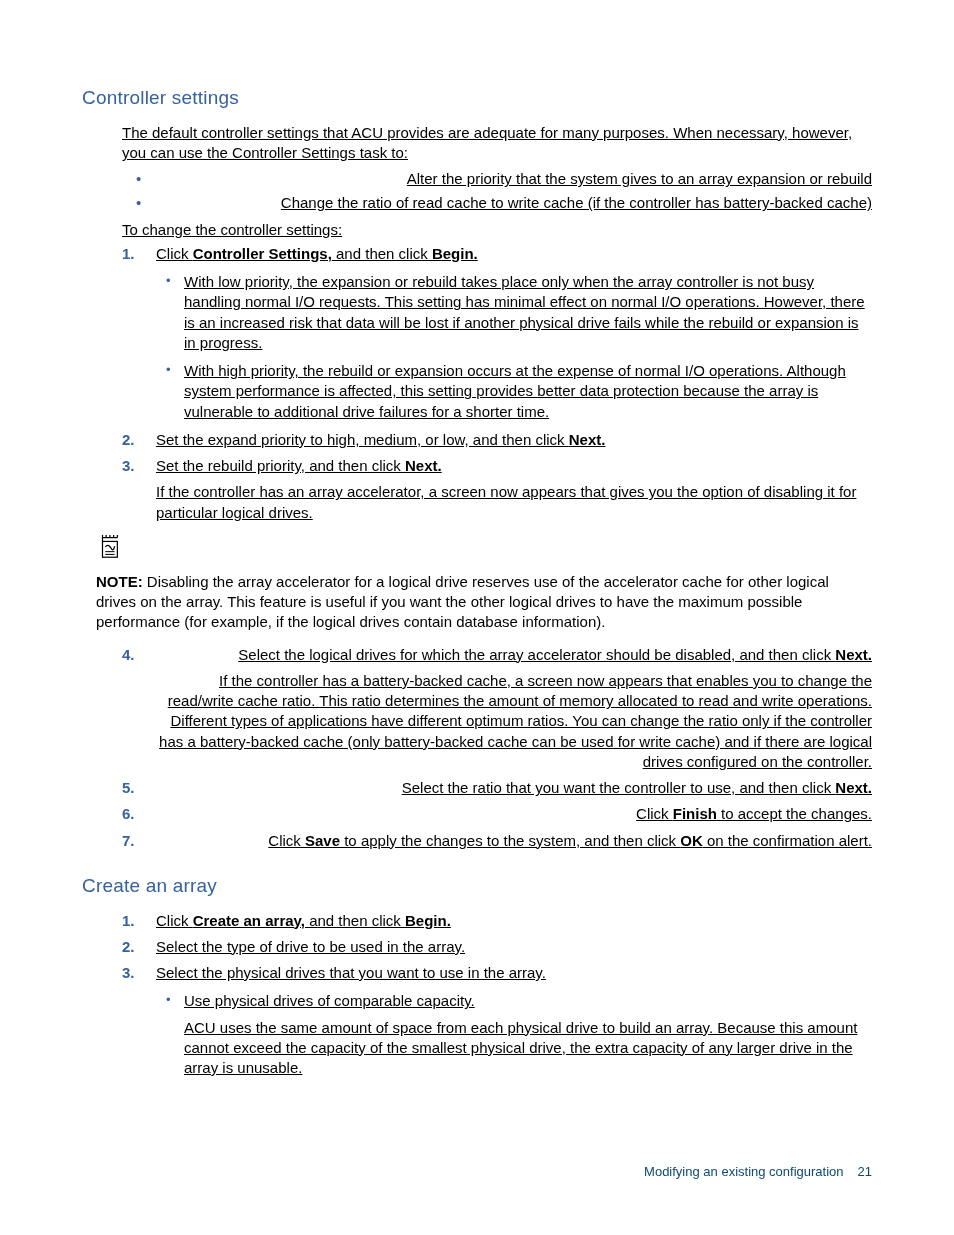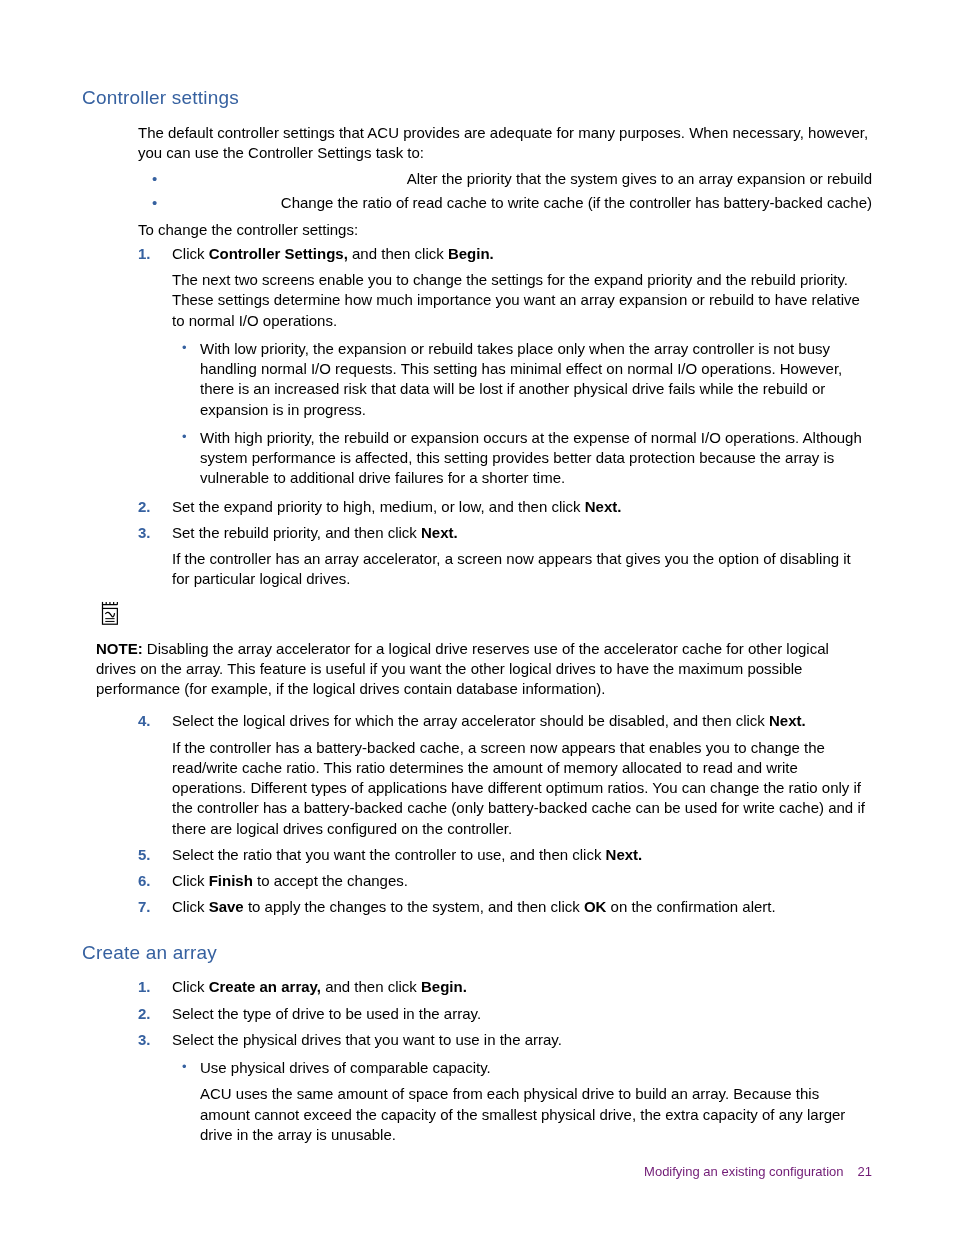--- a/index.html
+++ b/index.html
@@ -20,21 +20,22 @@
     }
     h2 {
       font-family: 'Arial', 'Helvetica', sans-serif;
       font-size: 19px;
       font-weight: normal;
       color: #3661a0;
       margin-bottom: 12px;
       letter-spacing: 0.2px;
     }
     .content-block {
-      margin-left: 56px;
+      margin-left: 40px;
+      text-decoration: underline;
     }
     p {
       margin-bottom: 4px;
     }
     .intro-text {
       margin-bottom: 6px;
     }
     ul.bullet-list {
       list-style: none;
       margin-bottom: 6px;
@@ -112,21 +113,21 @@
       font-weight: bold;
     }
     .section {
       margin-bottom: 22px;
     }
     .footer {
       position: absolute;
       bottom: 54px;
       right: 82px;
       font-size: 13px;
-      color: #701a75;
+      color: #0c4a6e;
       text-align: center;
     }
     .page-number {
       margin-left: 14px;
     }
   </style>
 </head>
 <body>
 
 <div class="section">
@@ -134,21 +135,20 @@
   <div class="content-block">
     <p class="intro-text">The default controller settings that ACU provides are adequate for many purposes. When necessary, however, you can use the Controller Settings task to:</p>
     <ul class="bullet-list">
       <li>Alter the priority that the system gives to an array expansion or rebuild</li>
       <li>Change the ratio of read cache to write cache (if the controller has battery-backed cache)</li>
     </ul>
     <p>To change the controller settings:</p>
     <ol class="numbered-list">
       <li>
         <span>Click </span><span class="bold">Controller Settings,</span><span> and then click </span><span class="bold">Begin.</span>
-        <p class="step-followup">The next two screens enable you to change the settings for the expand priority and the rebuild priority. These settings determine how much importance you want an array expansion or rebuild to have relative to normal I/O operations.</p>
         <ul class="sub-bullets">
           <li>With low priority, the expansion or rebuild takes place only when the array controller is not busy handling normal I/O requests. This setting has minimal effect on normal I/O operations. However, there is an increased risk that data will be lost if another physical drive fails while the rebuild or expansion is in progress.</li>
           <li>With high priority, the rebuild or expansion occurs at the expense of normal I/O operations. Although system performance is affected, this setting provides better data protection because the array is vulnerable to additional drive failures for a shorter time.</li>
         </ul>
       </li>
       <li>
         <span>Set the expand priority to high, medium, or low, and then click </span><span class="bold">Next.</span>
       </li>
       <li>
         <span>Set the rebuild priority, and then click </span><span class="bold">Next.</span>
@@ -169,21 +169,21 @@
       <path d="M 10 14 Q 13 10 16 15 Q 19 20 20 13" fill="none" stroke="#000" stroke-width="1.3"></path>
       <line x1="10" y1="19" x2="20" y2="19" stroke="#000" stroke-width="1.1"></line>
       <line x1="10" y1="22" x2="20" y2="22" stroke="#000" stroke-width="1.1"></line>
     </svg>
     <p class="note-text">
       <span class="bold">NOTE:</span><span>  Disabling the array accelerator for a logical drive reserves use of the accelerator cache for other logical drives on the array. This feature is useful if you want the other logical drives to have the maximum possible performance (for example, if the logical drives contain database information).</span>
     </p>
   </div>
 
   <div class="content-block">
-    <ol class="numbered-list" style="counter-reset: item 3;">
+    <ol class="numbered-list" style="counter-reset: item 3; text-align: right;">
       <li>
         <span>Select the logical drives for which the array accelerator should be disabled, and then click </span><span class="bold">Next.</span>
         <p class="step-followup">If the controller has a battery-backed cache, a screen now appears that enables you to change the read/write cache ratio. This ratio determines the amount of memory allocated to read and write operations. Different types of applications have different optimum ratios. You can change the ratio only if the controller has a battery-backed cache (only battery-backed cache can be used for write cache) and if there are logical drives configured on the controller.</p>
       </li>
       <li>
         <span>Select the ratio that you want the controller to use, and then click </span><span class="bold">Next.</span>
       </li>
       <li>
         <span>Click </span><span class="bold">Finish</span><span> to accept the changes.</span>
       </li>

